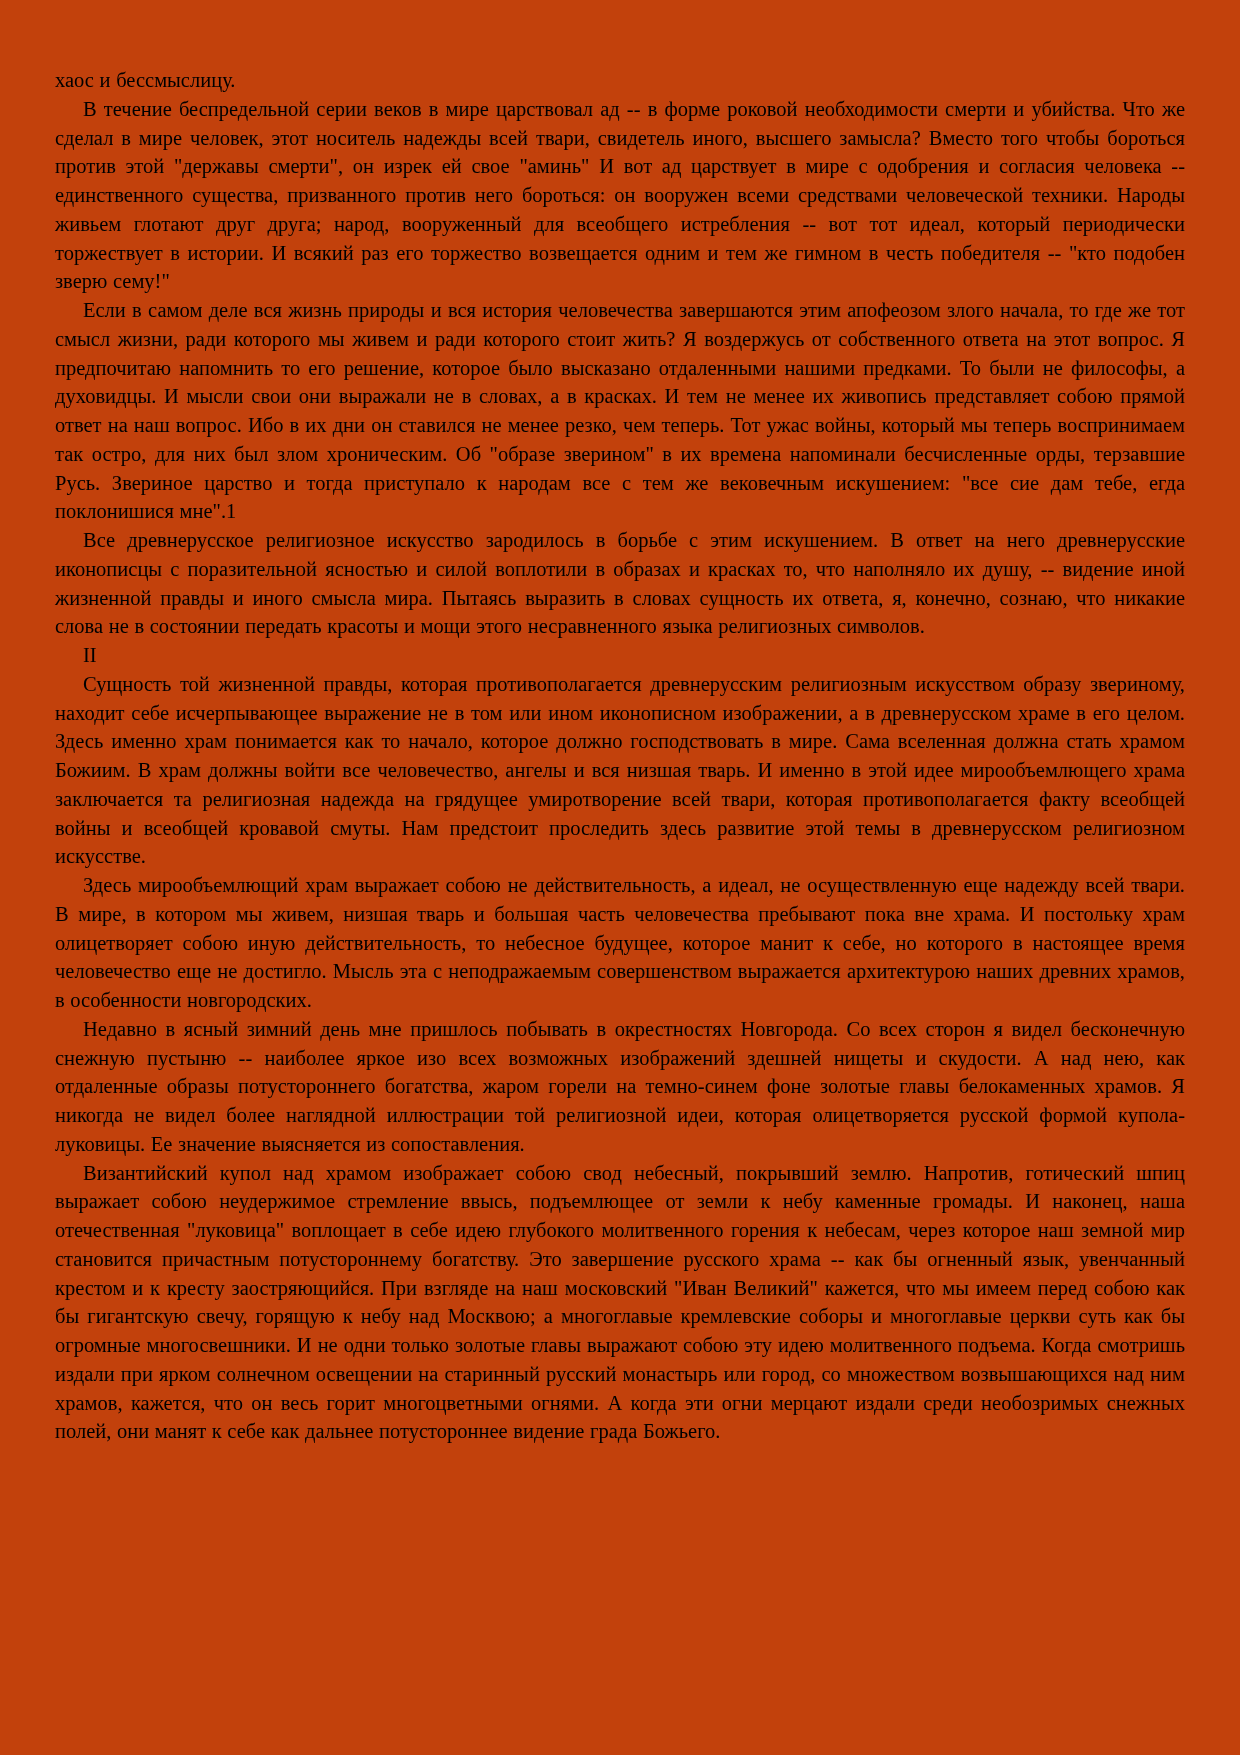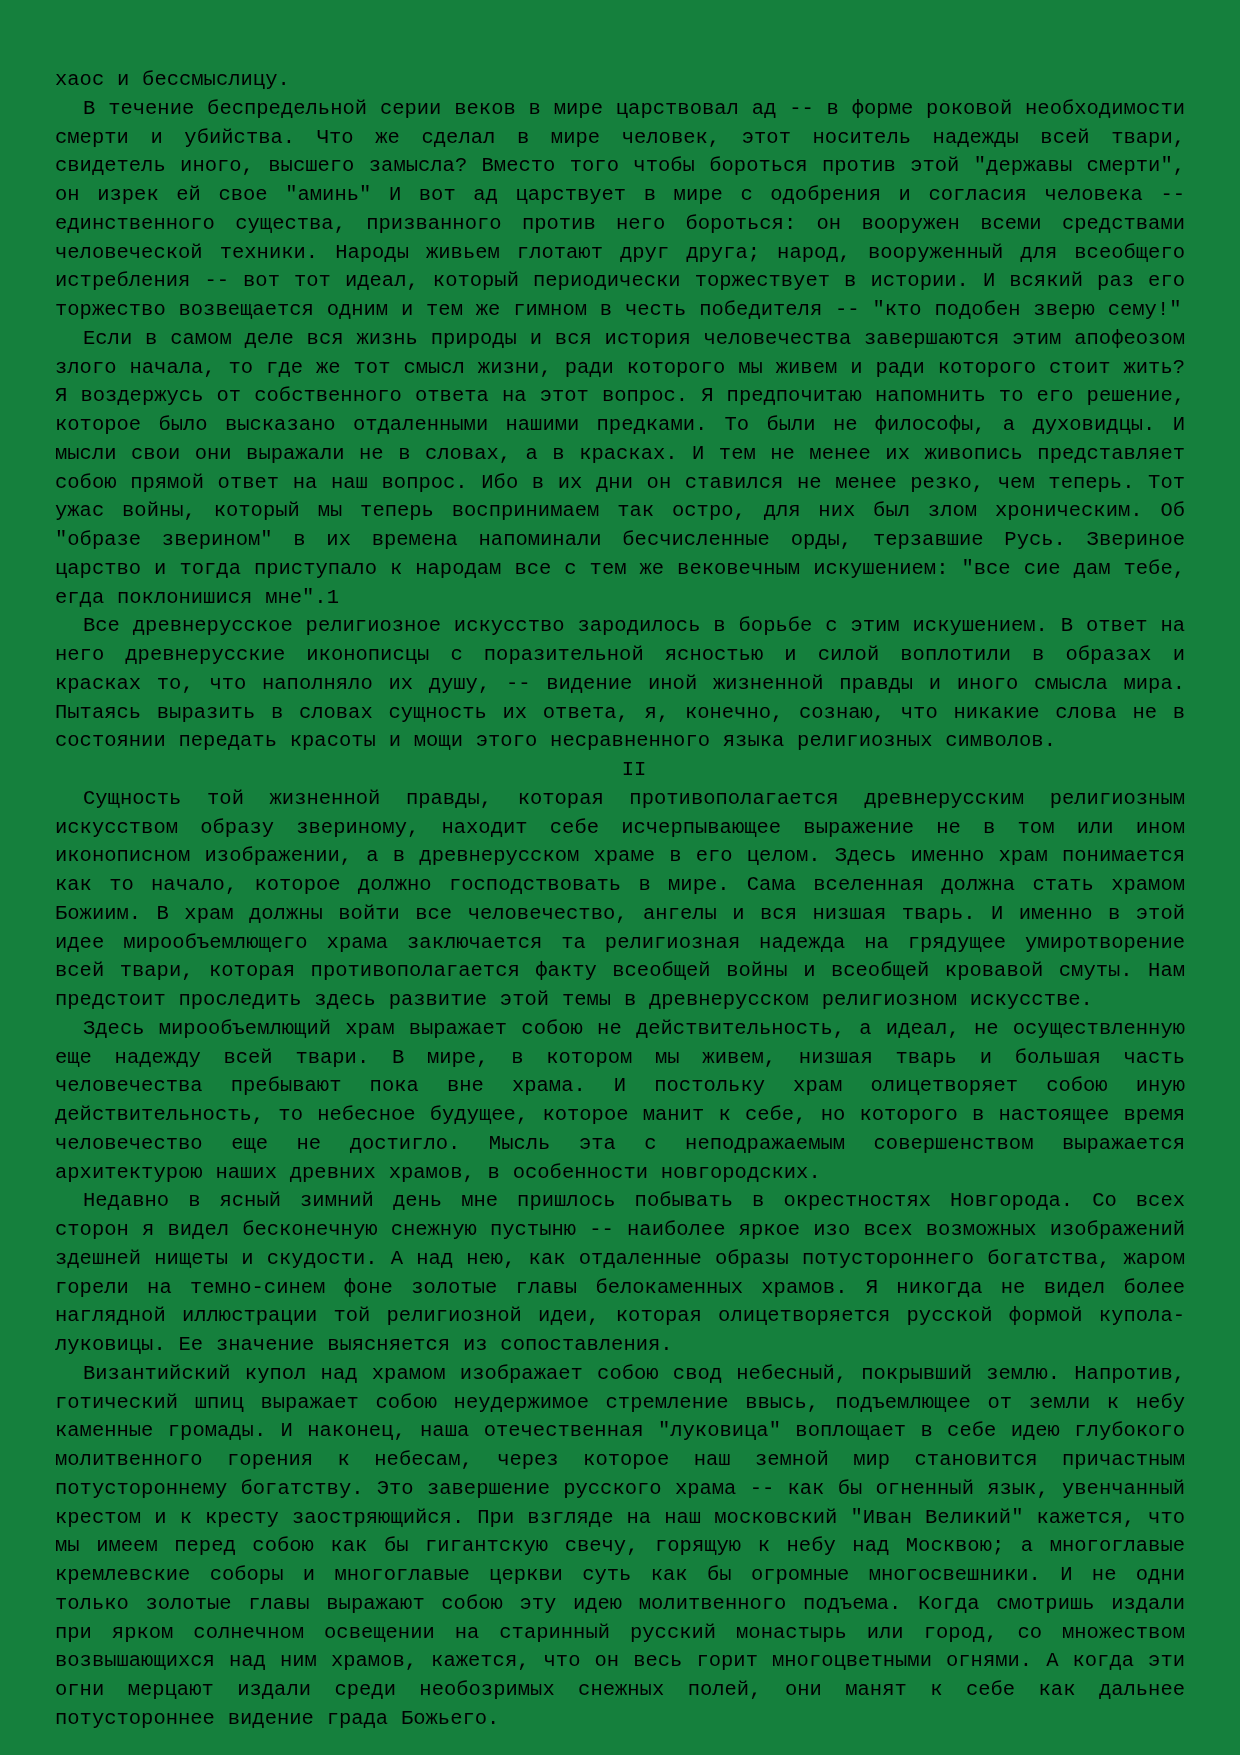--- a/index.html
+++ b/index.html
@@ -5,40 +5,40 @@
   html, body {
     margin: 0;
     padding: 0;
     background: #ffffff;
   }
   .page {
     width: 1240px;
     height: 1755px;
     box-sizing: border-box;
     padding: 66px 55px 40px 55px;
-    background: #15803d;
+    background: #c2410c;
     overflow: hidden;
-    font-family: Liberation Mono, monospace;
+    font-family: Liberation Serif, serif;
     font-size: 20.5px;
     line-height: 28.75px;
     color: #000000;
     text-align: justify;
     word-spacing: 0.5px;
   }
   .page p {
     margin: 0;
     padding: 0;
     text-indent: 28px;
   }
   .page p.continuation {
     text-indent: 0;
     text-align: left;
   }
   .page p.section-number {
-    text-align: center;
+    text-align: left;
   }
 </style>
 </head>
 <body>
 
 <div class="page">
   <p class="continuation">хаос и бессмыслицу.</p>
   <p>В течение беспредельной серии веков в мире царствовал ад -- в форме роковой необходимости смерти и убийства. Что же сделал в мире человек, этот носитель надежды всей твари, свидетель иного, высшего замысла? Вместо того чтобы бороться против этой "державы смерти", он изрек ей свое "аминь" И вот ад царствует в мире с одобрения и согласия человека -- единственного существа, призванного против него бороться: он вооружен всеми средствами человеческой техники. Народы живьем глотают друг друга; народ, вооруженный для всеобщего истребления -- вот тот идеал, который периодически торжествует в истории. И всякий раз его торжество возвещается одним и тем же гимном в честь победителя -- "кто подобен зверю сему!"</p>
   <p>Если в самом деле вся жизнь природы и вся история человечества завершаются этим апофеозом злого начала, то где же тот смысл жизни, ради которого мы живем и ради которого стоит жить? Я воздержусь от собственного ответа на этот вопрос. Я предпочитаю напомнить то его решение, которое было высказано отдаленными нашими предками. То были не философы, а духовидцы. И мысли свои они выражали не в словах, а в красках. И тем не менее их живопись представляет собою прямой ответ на наш вопрос. Ибо в их дни он ставился не менее резко, чем теперь. Тот ужас войны, который мы теперь воспринимаем так остро, для них был злом хроническим. Об "образе зверином" в их времена напоминали бесчисленные орды, терзавшие Русь. Звериное царство и тогда приступало к народам все с тем же вековечным искушением: "все сие дам тебе, егда поклонишися мне".1</p>
   <p>Все древнерусское религиозное искусство зародилось в борьбе с этим искушением. В ответ на него древнерусские иконописцы с поразительной ясностью и силой воплотили в образах и красках то, что наполняло их душу, -- видение иной жизненной правды и иного смысла мира. Пытаясь выразить в словах сущность их ответа, я, конечно, сознаю, что никакие слова не в состоянии передать красоты и мощи этого несравненного языка религиозных символов.</p>

